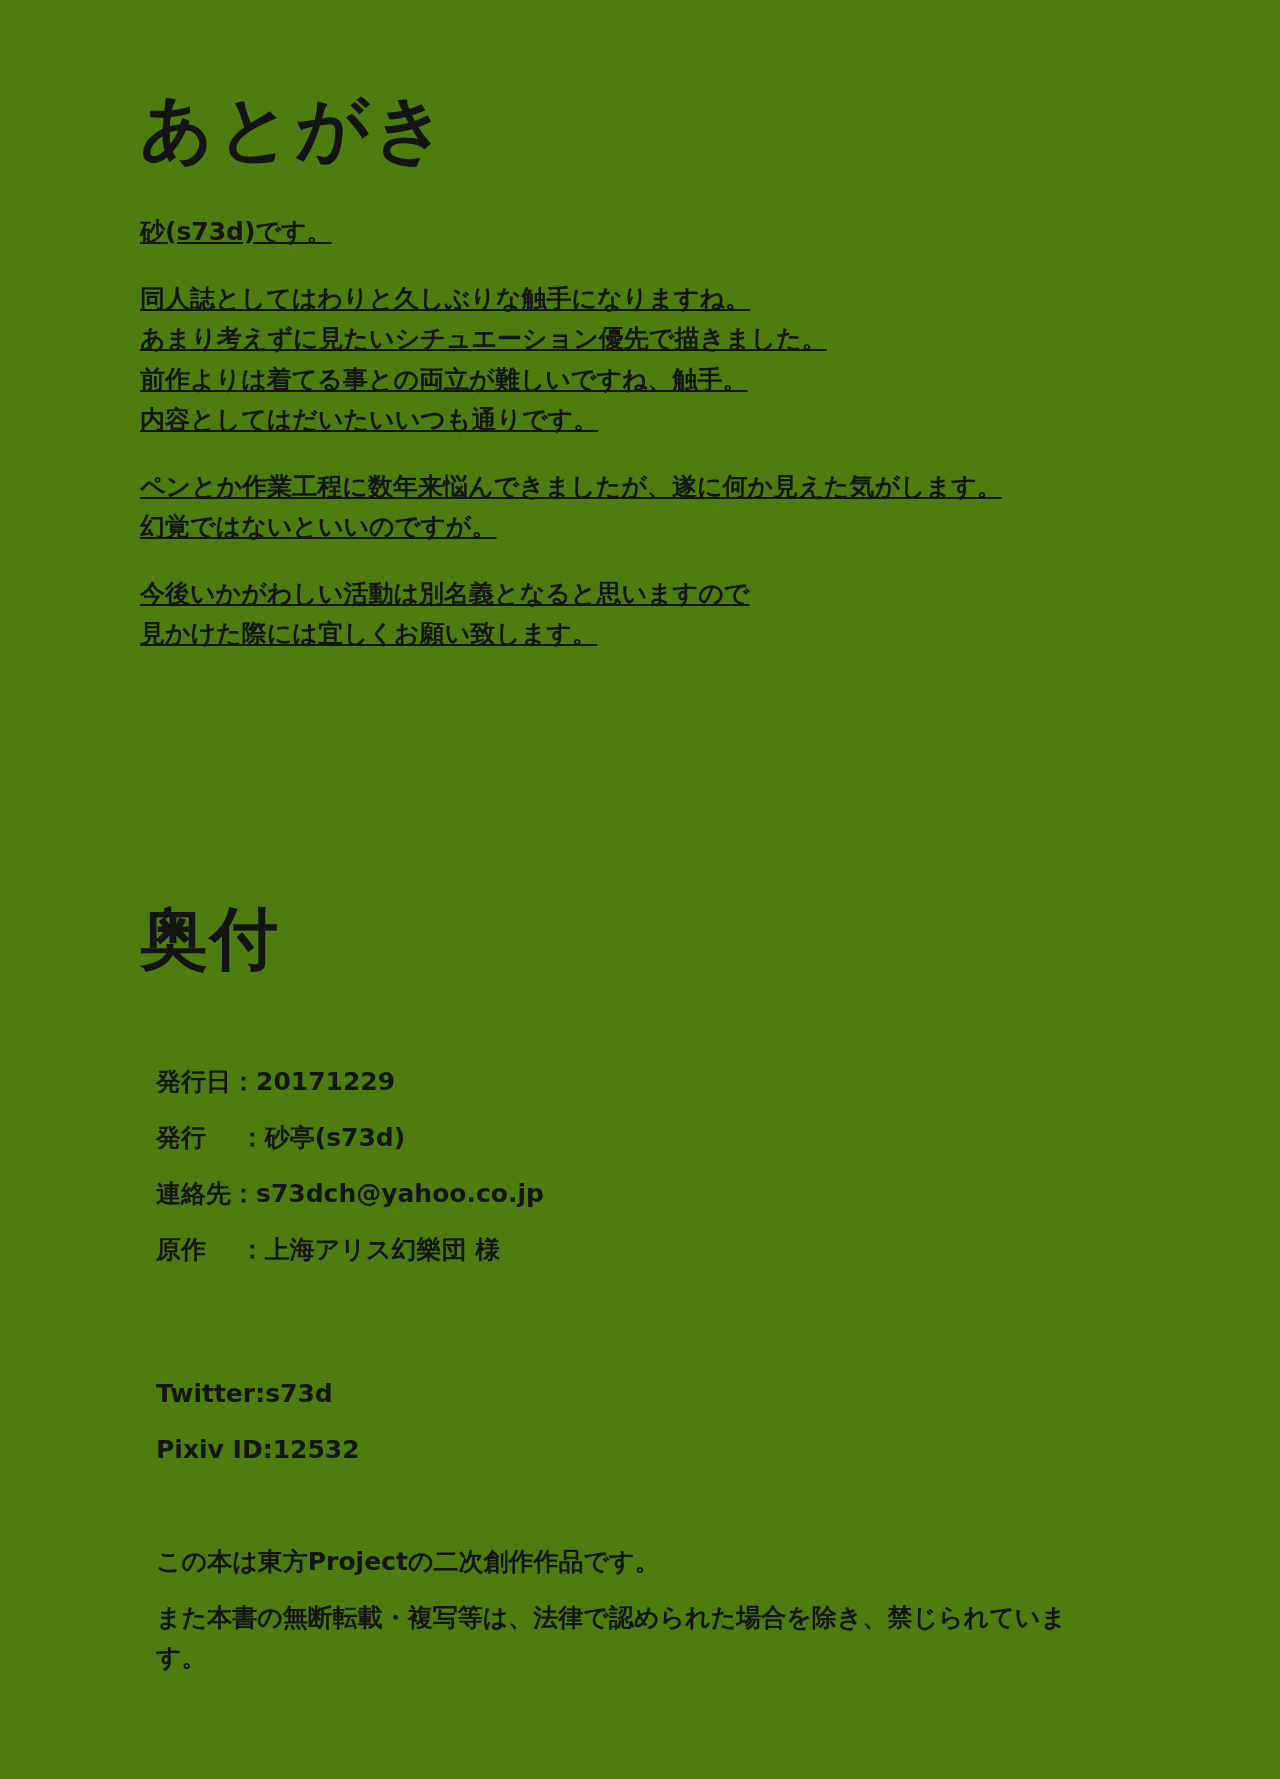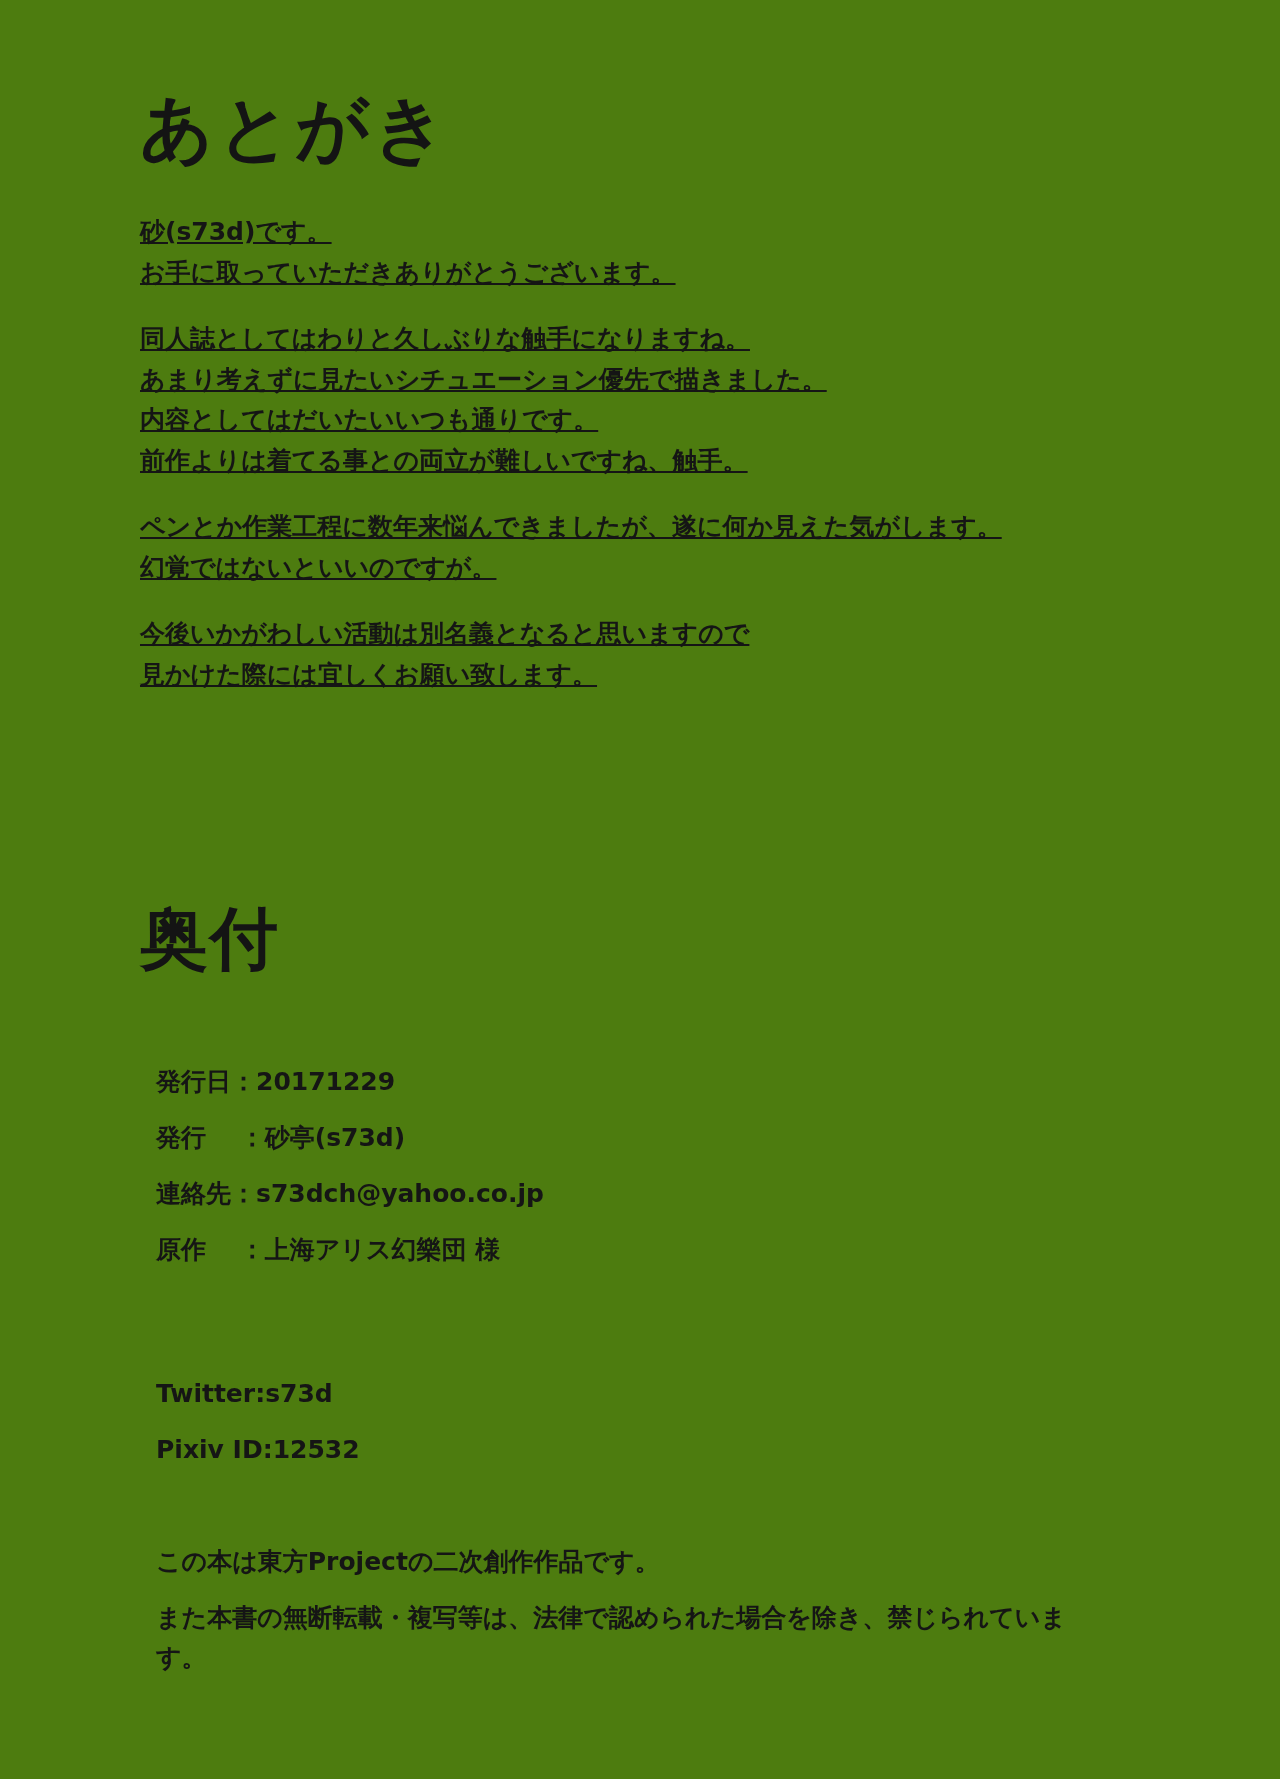--- a/index.html
+++ b/index.html
@@ -94,26 +94,25 @@
 </style>
 </head>
 <body>
 
 <div class="page">
 
   <div class="afterword-heading">あとがき</div>
 
   <div class="afterword-body">
     <p>砂(s73d)です。</p>
-    <p>お手に取っていただきありがとうございます。</p>
     <div class="gap"></div>
     <p>同人誌としてはわりと久しぶりな触手になりますね。</p>
     <p>あまり考えずに見たいシチュエーション優先で描きました。</p>
+    <p>前作よりは着てる事との両立が難しいですね、触手。</p>
     <p>内容としてはだいたいいつも通りです。</p>
-    <p>前作よりは着てる事との両立が難しいですね、触手。</p>
     <div class="gap"></div>
     <p>ペンとか作業工程に数年来悩んできましたが、遂に何か見えた気がします。</p>
     <p>幻覚ではないといいのですが。</p>
     <div class="gap"></div>
     <p>今後いかがわしい活動は別名義となると思いますので</p>
     <p>見かけた際には宜しくお願い致します。</p>
   </div>
 
   <div class="colophon-heading">奥付</div>
 

